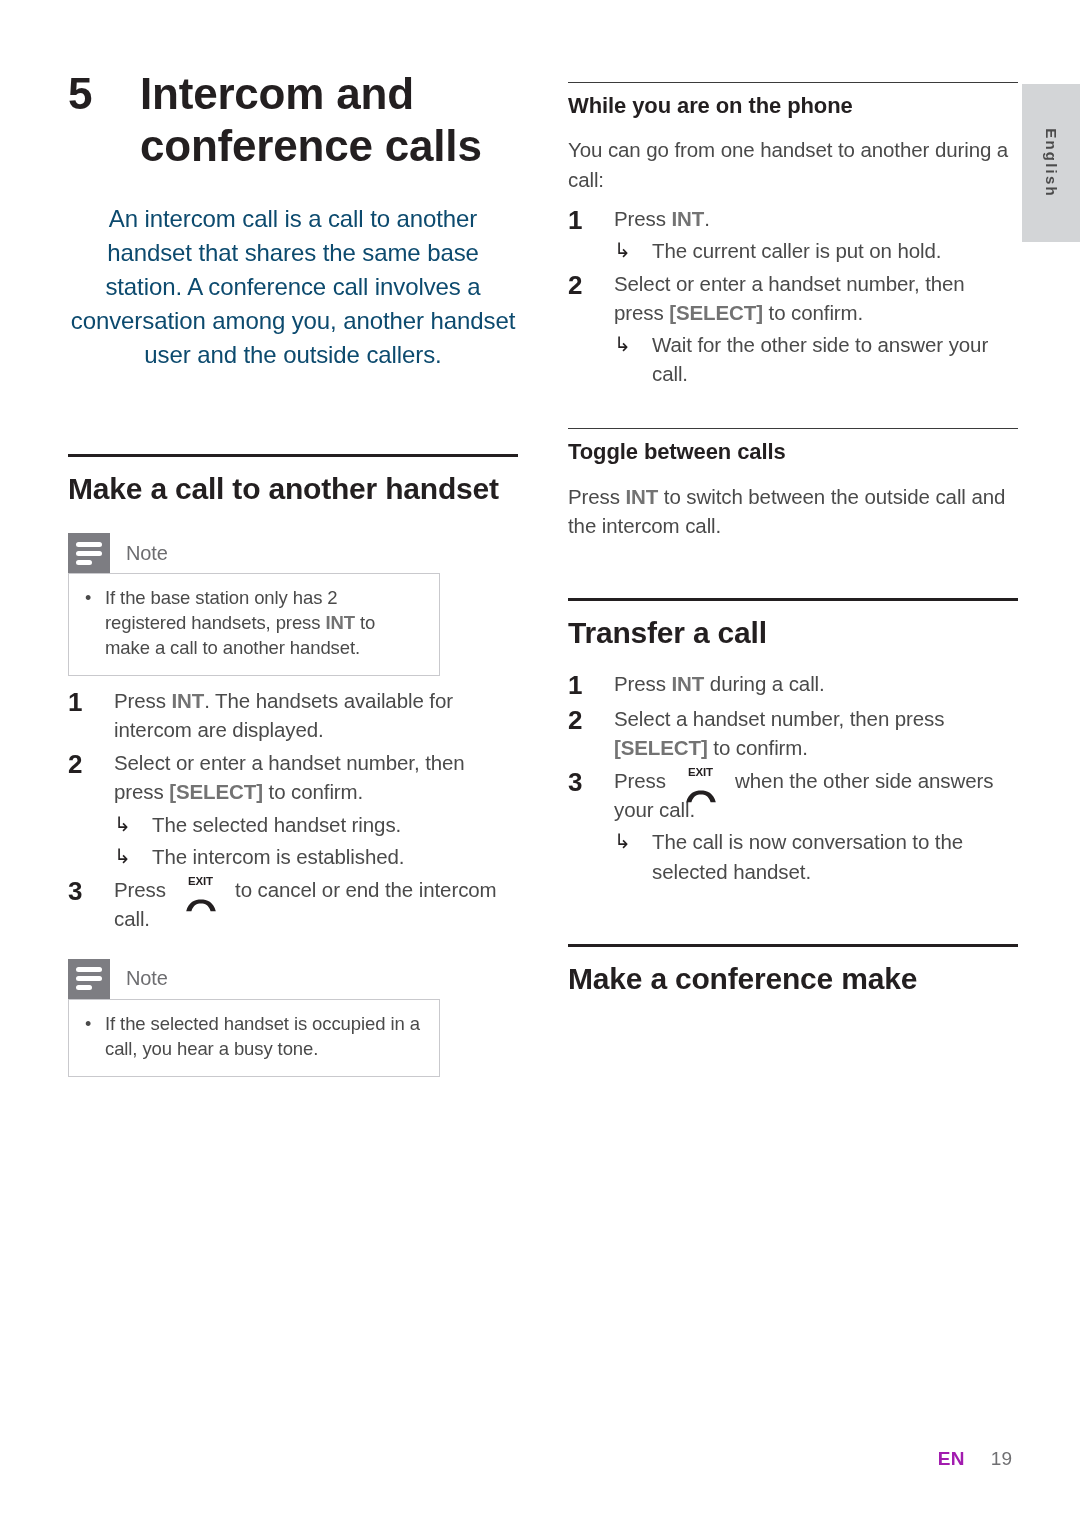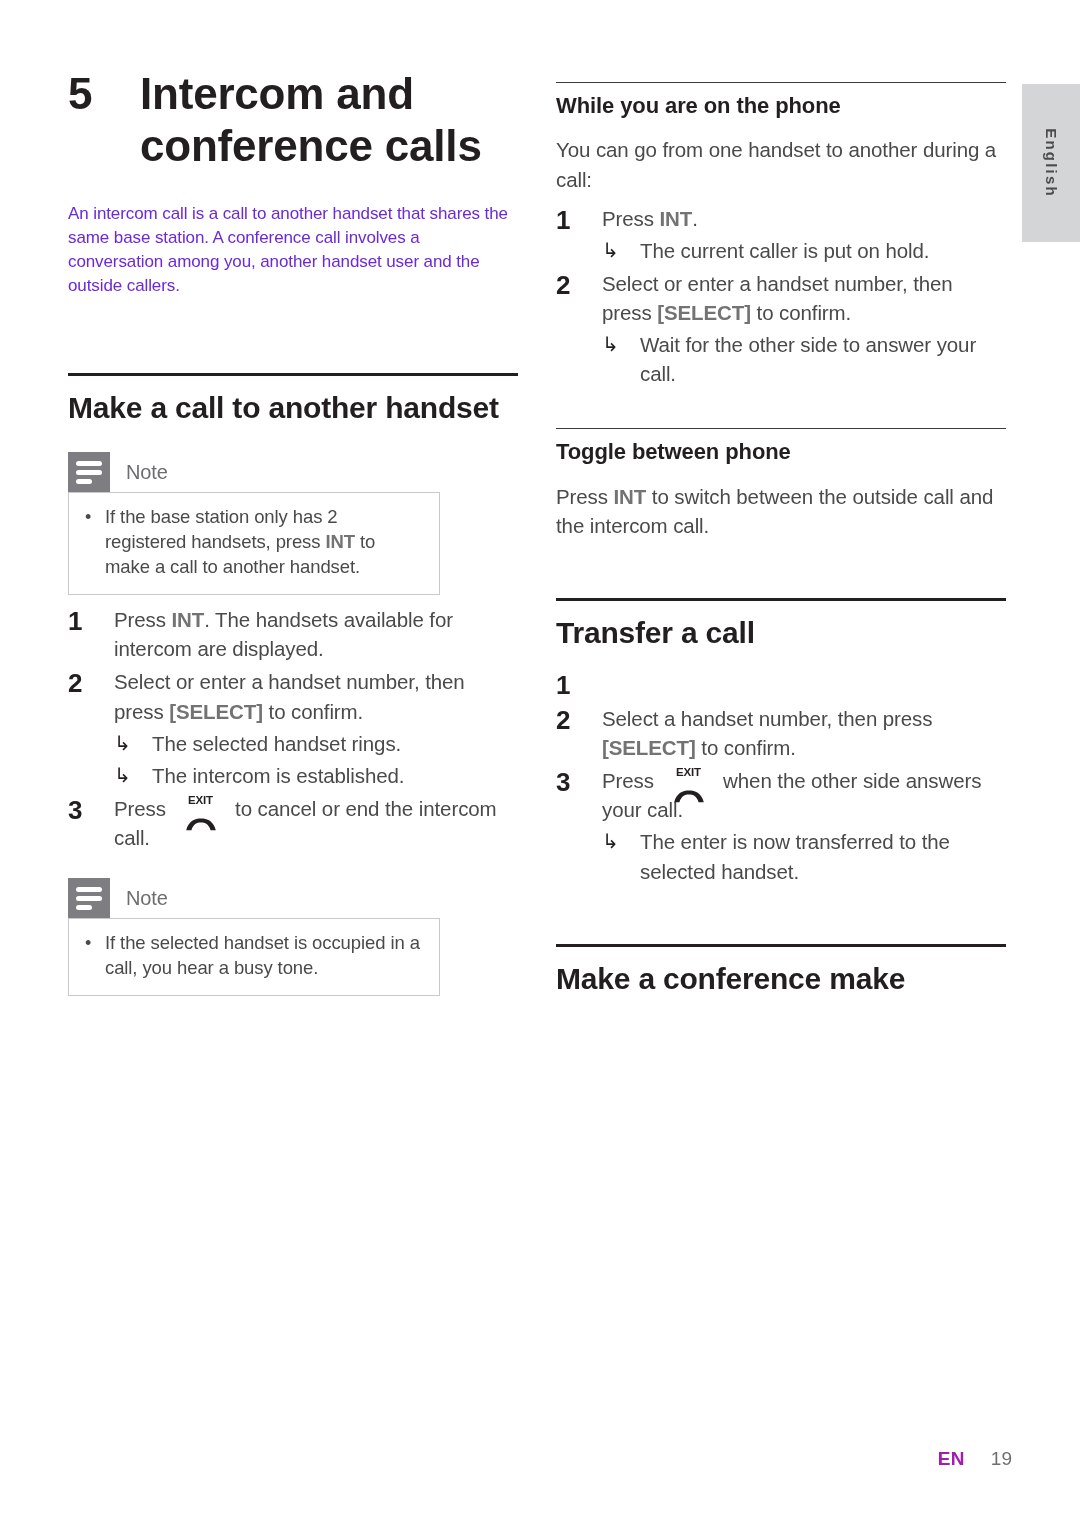--- a/index.html
+++ b/index.html
@@ -20,21 +20,21 @@
     overflow: hidden;
   }
 
   
   .col {
     position: absolute;
     top: 0;
     width: 450px;
   }
   #col-left  { left: 68px; }
-  #col-right { left: 556px; }
+  #col-right { left: 568px; }
 
   
   .chapter {
     display: flex;
     align-items: flex-start;
     padding-top: 68px;
   }
   .chapter-num {
     font-size: 44px;
     font-weight: 600;
@@ -46,25 +46,26 @@
   .chapter-title {
     font-size: 44px;
     font-weight: 600;
     color: #231f20;
     line-height: 1.18;
     letter-spacing: -0.2px;
   }
 
   
   .intro {
-    font-size: 17px;
+    font-size: 24px;
     line-height: 1.42;
-    color: #6d28d9;
+    color: #0c4a6e;
     margin-top: 30px;
     letter-spacing: -0.1px;
+    text-align: center;
   }
 
   
   .rule-thick {
     border: 0;
     border-top: 3.2px solid #231f20;
     margin: 0;
   }
   .rule-thin {
     border: 0;
@@ -410,47 +411,50 @@
             <span class="result-arrow">↳</span>
             <span class="result-text">Wait for the other side to answer your call.</span>
           </div>
         </div>
       </li>
     </ol>
 
     <div class="gap-lg"></div>
 
     <hr class="rule-thin">
-    <h2 class="sub">Toggle between phone</h2>
+    <h2 class="sub">Toggle between calls</h2>
     <p class="body"><span>Press </span><b class="kw">INT</b><span> to switch between the outside call and the intercom call.</span></p>
 
     <div class="gap-xl"></div>
 
     <hr class="rule-thick">
     <h1 class="sect">Transfer a call</h1>
 
     <ol class="steps" style="margin-top:18px">
       <li>
         <div class="step-num">1</div>
+        <div class="step-body">
+          <span>Press </span><b class="kw">INT</b><span> during a call.</span>
+        </div>
       </li>
       <li>
         <div class="step-num">2</div>
         <div class="step-body">
           <span>Select a handset number, then press </span><b class="kw">[SELECT]</b><span> to confirm.</span>
         </div>
       </li>
       <li>
         <div class="step-num">3</div>
         <div class="step-body">
           <span>Press </span><span class="exit-key"><span class="exit-label">EXIT</span><span class="exit-handset"><svg width="32" height="13" viewBox="0 0 32 13">
                   <path d="M1.2 12.2 C 3.5 3.0 10.0 0.6 16.0 0.6 C 22.0 0.6 28.5 3.0 30.8 12.2 L 25.6 12.2 C 23.6 6.2 20.2 4.6 16.0 4.6 C 11.8 4.6 8.4 6.2 6.4 12.2 Z" fill="#231f20"></path>
                 </svg></span></span><span> when the other side answers your call.</span>
           <div class="result">
             <span class="result-arrow">↳</span>
-            <span class="result-text">The enter is now transferred to the selected handset.</span>
+            <span class="result-text">The call is now conversation to the selected handset.</span>
           </div>
         </div>
       </li>
     </ol>
 
     <div class="gap-xl"></div>
 
     <hr class="rule-thick">
     <h1 class="sect">Make a conference make</h1>
 

